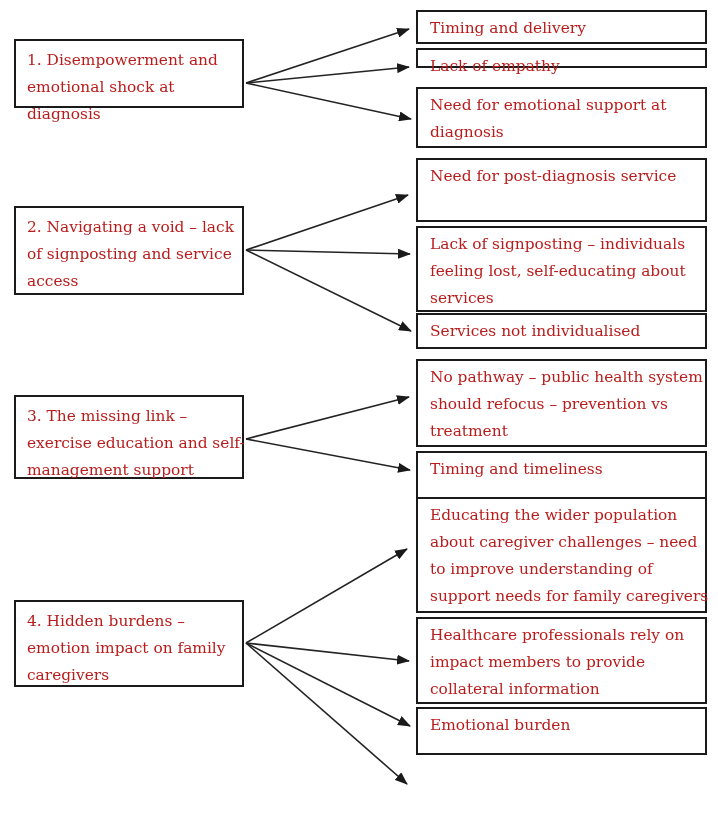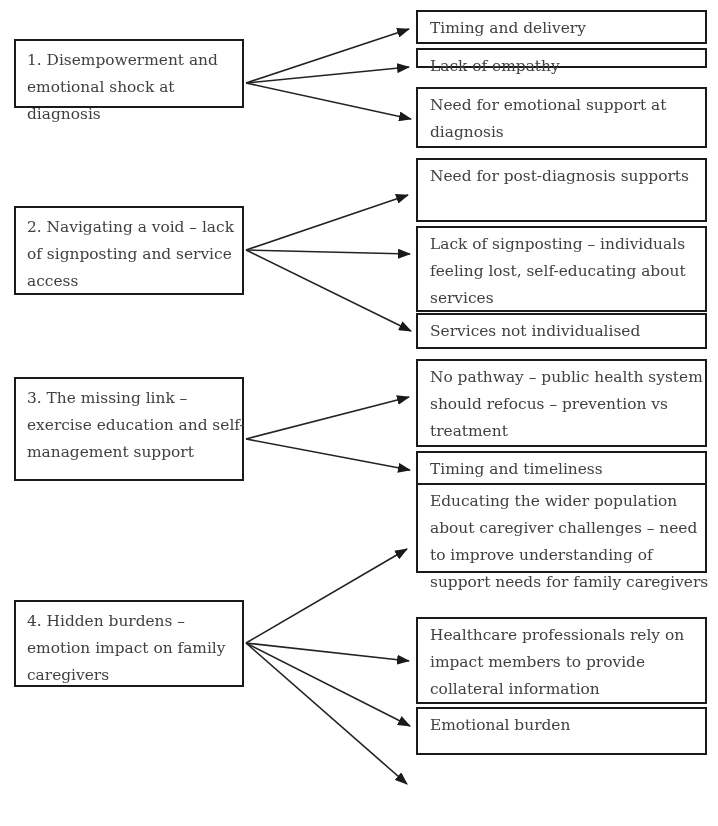--- a/index.html
+++ b/index.html
@@ -20,21 +20,21 @@
     position: absolute;
     box-sizing: border-box;
     border: 2px solid #1a1a1a;
     background: #ffffff;
   }
   .box .txt {
     display: block;
     font-size: 15.4px;
     line-height: 27px;
     white-space: pre;
-    color: #404040;
+    color: #b91c1c;
   }
   .theme-box { left: 14px; width: 230px; }
   .theme-box .txt { padding: 6px 4px 0 11px; }
   .sub-box { left: 416px; width: 291px; }
   .sub-box .txt { padding: 3px 2px 0 12px; }
   svg.arrows {
     position: absolute;
     top: 0; left: 0;
     width: 718px; height: 826px;
     pointer-events: none;
@@ -76,21 +76,21 @@
   <div class="box theme-box" style="top:39px;height:69px">
     <span class="txt">1. Disempowerment and
 emotional shock at
 diagnosis</span>
   </div>
   <div class="box theme-box" style="top:206px;height:89px">
     <span class="txt">2. Navigating a void – lack
 of signposting and service
 access</span>
   </div>
-  <div class="box theme-box" style="top:377px;height:104px">
+  <div class="box theme-box" style="top:395px;height:84px">
     <span class="txt">3. The missing link –
 exercise education and self-
 management support</span>
   </div>
   <div class="box theme-box" style="top:600px;height:87px">
     <span class="txt">4. Hidden burdens –
 emotion impact on family
 caregivers</span>
   </div>
 
@@ -99,41 +99,41 @@
   </div>
   <div class="box sub-box" style="top:48px;height:20px">
     <span class="txt">Lack of empathy</span>
   </div>
   <div class="box sub-box" style="top:87px;height:61px">
     <span class="txt">Need for emotional support at
 diagnosis</span>
   </div>
 
   <div class="box sub-box" style="top:158px;height:64px">
-    <span class="txt">Need for post-diagnosis supports</span>
+    <span class="txt">Need for post-diagnosis service</span>
   </div>
   <div class="box sub-box" style="top:226px;height:86px">
     <span class="txt">Lack of signposting – individuals
 feeling lost, self-educating about
 services</span>
   </div>
   <div class="box sub-box" style="top:313px;height:36px">
     <span class="txt">Services not individualised</span>
   </div>
 
   <div class="box sub-box" style="top:359px;height:88px">
     <span class="txt">No pathway – public health system
 should refocus – prevention vs
 treatment</span>
   </div>
   <div class="box sub-box" style="top:451px;height:50px">
     <span class="txt">Timing and timeliness</span>
   </div>
 
-  <div class="box sub-box" style="top:483px;height:90px">
+  <div class="box sub-box" style="top:497px;height:116px">
     <span class="txt">Educating the wider population
 about caregiver challenges – need
 to improve understanding of
 support needs for family caregivers</span>
   </div>
   <div class="box sub-box" style="top:617px;height:87px">
     <span class="txt">Healthcare professionals rely on
 impact members to provide
 collateral information</span>
   </div>

